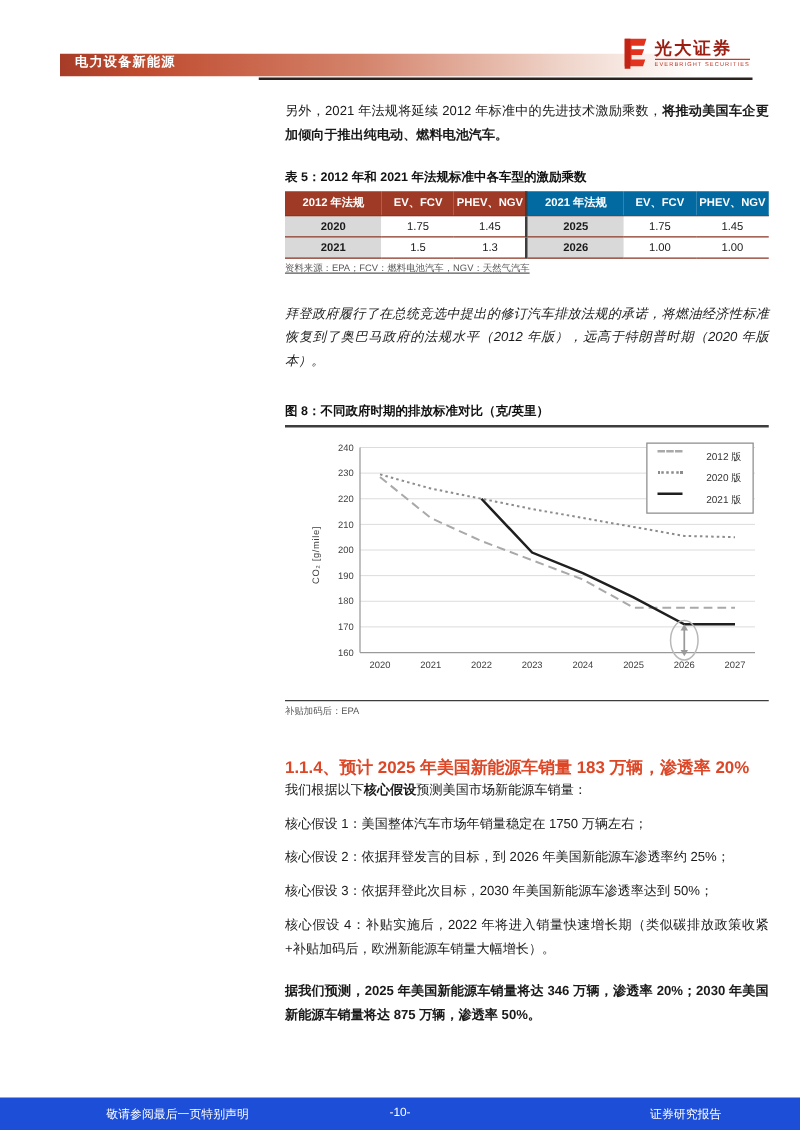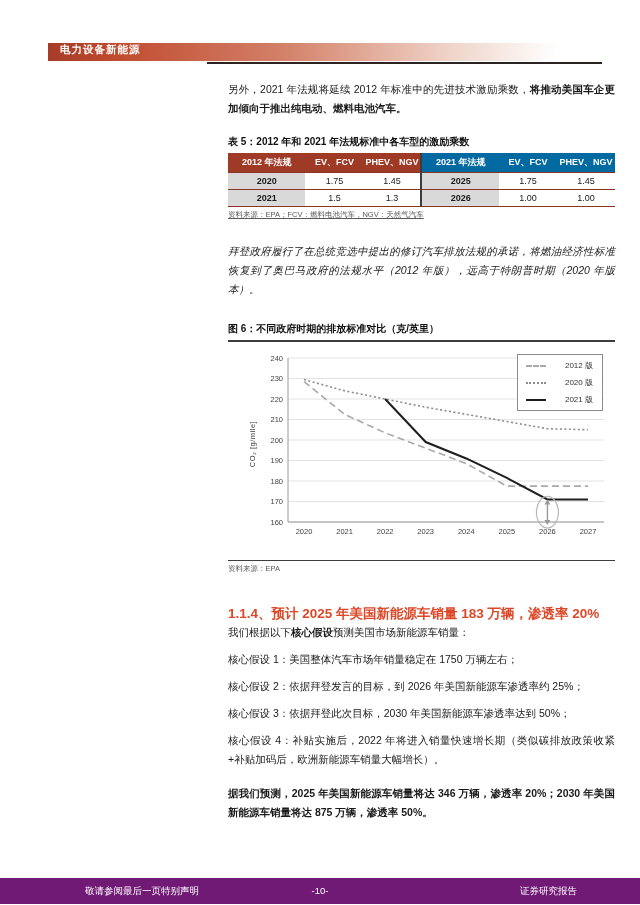--- a/index.html
+++ b/index.html
@@ -39,53 +39,63 @@
   .tbl-src { border-top:0;text-decoration:underline; }
 
   
   .fig-block { margin-top:23px; }
   .fig-title { font-size:10px; font-weight:bold; color:#111; padding-bottom:4px; border-bottom:2px solid #3d3d3d; }
   .chart-wrap { position:relative; width:387px; height:212px; margin-top:4px; background:#fff; }
   .legend {
     position:absolute; top:8px; right:12px; background:#ffffff;
     border:1px solid #8c8c8c; padding:5px 9px 5px 8px; display:flex; flex-direction:column; gap:6px;
   }
-  .legend-item { display:flex; align-items:center; gap:19px; font-size:8px; color:#333; white-space:nowrap; }
+  .legend-item { display:flex; gap:19px; font-size:8px; color:#333; white-space:nowrap; }
   .lsample { display:inline-block; width:20px; height:0; }
   .lsample.dashed { border-top:2px dashed #a9a9a9; }
   .lsample.dotted { border-top:2px dotted #8c8c8c; }
   .lsample.solid  { border-top:2px solid  #1f1f1f; }
   .ylabel {
     position:absolute; left:20px; top:46%; transform:translateY(-50%) rotate(180deg);
     writing-mode:vertical-rl; font-size:7.5px; color:#404040; letter-spacing:0.5px;
   }
   .fig-src { border-top:1.5px solid #3d3d3d; margin-top:2px; padding-top:3px; }
 
   
   .sec-heading { margin-top:31px; font-size:13.5px; font-weight:bold; color:#dc4727; }
   .intro { margin-top:0; }
   .assump { margin-top:8px; }
   .conclusion { margin-top:15px; font-weight:bold; }
 
   
-  .footer { position:absolute; left:0; top:878px; width:640px; height:26px; background:#701a75; }
+  .footer { position:absolute; left:0; top:878px; width:640px; height:26px; background:#1d4ed8; }
   .footer span { position:absolute; top:7px; color:#ffffff; font-size:9.5px; }
   .footer .fl { left:85px; }
   .footer .fc { left:50%; transform:translateX(-50%); }
   .footer .fr { right:63px; }
 </style>
 </head>
 <body>
 
 <div class="page">
 
   <div class="header-bar">
     <span class="sec">电力设备新能源</span>
   </div>
   <div class="header-rule"></div>
+  <div class="logo">
+    <svg class="logo-mark" viewBox="0 0 24 28">
+      <path d="M3 1 h19 l-2 6 h-11 v3 h11 l-2 5 h-9 v4 h12 l-2 6 H3 z" fill="#e2331f"></path>
+      <path d="M3 1 h5 v26 H3 z" fill="#c02415"></path>
+    </svg>
+    <div class="logo-text">
+      <div class="cn">光大证券</div>
+      <div class="en">EVERBRIGHT SECURITIES</div>
+    </div>
+  </div>
 
   <div class="content">
 
     <p class="para">
       <span>另外，2021 年法规将延续 2012 年标准中的先进技术激励乘数，</span><b>将推动美国车企更加倾向于推出纯电动、燃料电池汽车。</b>
     </p>
 
     <div class="tbl-block">
       <div class="tbl-title">表 5：2012 年和 2021 年法规标准中各车型的激励乘数</div>
       <table class="mult">
@@ -123,21 +133,21 @@
           <td>1.00</td>
         </tr>
       </tbody>
         </table>
       <div class="src tbl-src">资料来源：EPA；FCV：燃料电池汽车，NGV：天然气汽车</div>
     </div>
 
     <p class="para" style="margin-top:22px;font-style:italic;">拜登政府履行了在总统竞选中提出的修订汽车排放法规的承诺，将燃油经济性标准恢复到了奥巴马政府的法规水平（2012 年版），远高于特朗普时期（2020 年版本）。</p>
 
     <div class="fig-block">
-      <div class="fig-title">图 6：不同政府时期的排放标准对比（克/英里）</div>
+      <div class="fig-title">图 8：不同政府时期的排放标准对比（克/英里）</div>
       <div class="chart-wrap">
         <svg id="chart-svg" width="387" height="212">
             <line x1="60" y1="176" x2="376" y2="176" stroke="#dcdcdc" stroke-width="0.8"></line>
             <text x="55" y="178.5" text-anchor="end" font-size="7.5" fill="#404040">160</text>
             <line x1="60" y1="155.5" x2="376" y2="155.5" stroke="#dcdcdc" stroke-width="0.8"></line>
             <text x="55" y="158" text-anchor="end" font-size="7.5" fill="#404040">170</text>
             <line x1="60" y1="135" x2="376" y2="135" stroke="#dcdcdc" stroke-width="0.8"></line>
             <text x="55" y="137.5" text-anchor="end" font-size="7.5" fill="#404040">180</text>
             <line x1="60" y1="114.5" x2="376" y2="114.5" stroke="#dcdcdc" stroke-width="0.8"></line>
             <text x="55" y="117" text-anchor="end" font-size="7.5" fill="#404040">190</text>
@@ -178,21 +188,21 @@
           <div class="legend-item">
             <span class="lsample dotted"></span>
             <span>2020 版</span>
           </div>
           <div class="legend-item">
             <span class="lsample solid"></span>
             <span>2021 版</span>
           </div>
         </div>
       </div>
-      <div class="src fig-src">资料来源：EPA</div>
+      <div class="src fig-src">补贴加码后：EPA</div>
     </div>
 
     <div class="sec-heading">1.1.4、预计 2025 年美国新能源车销量 183 万辆，渗透率 20%</div>
 
     <p class="para intro">
       <span>我们根据以下</span><b>核心假设</b><span>预测美国市场新能源车销量：</span>
     </p>
 
     <p class="para assump">核心假设 1：美国整体汽车市场年销量稳定在 1750 万辆左右；</p>
     <p class="para assump">核心假设 2：依据拜登发言的目标，到 2026 年美国新能源车渗透率约 25%；</p>

